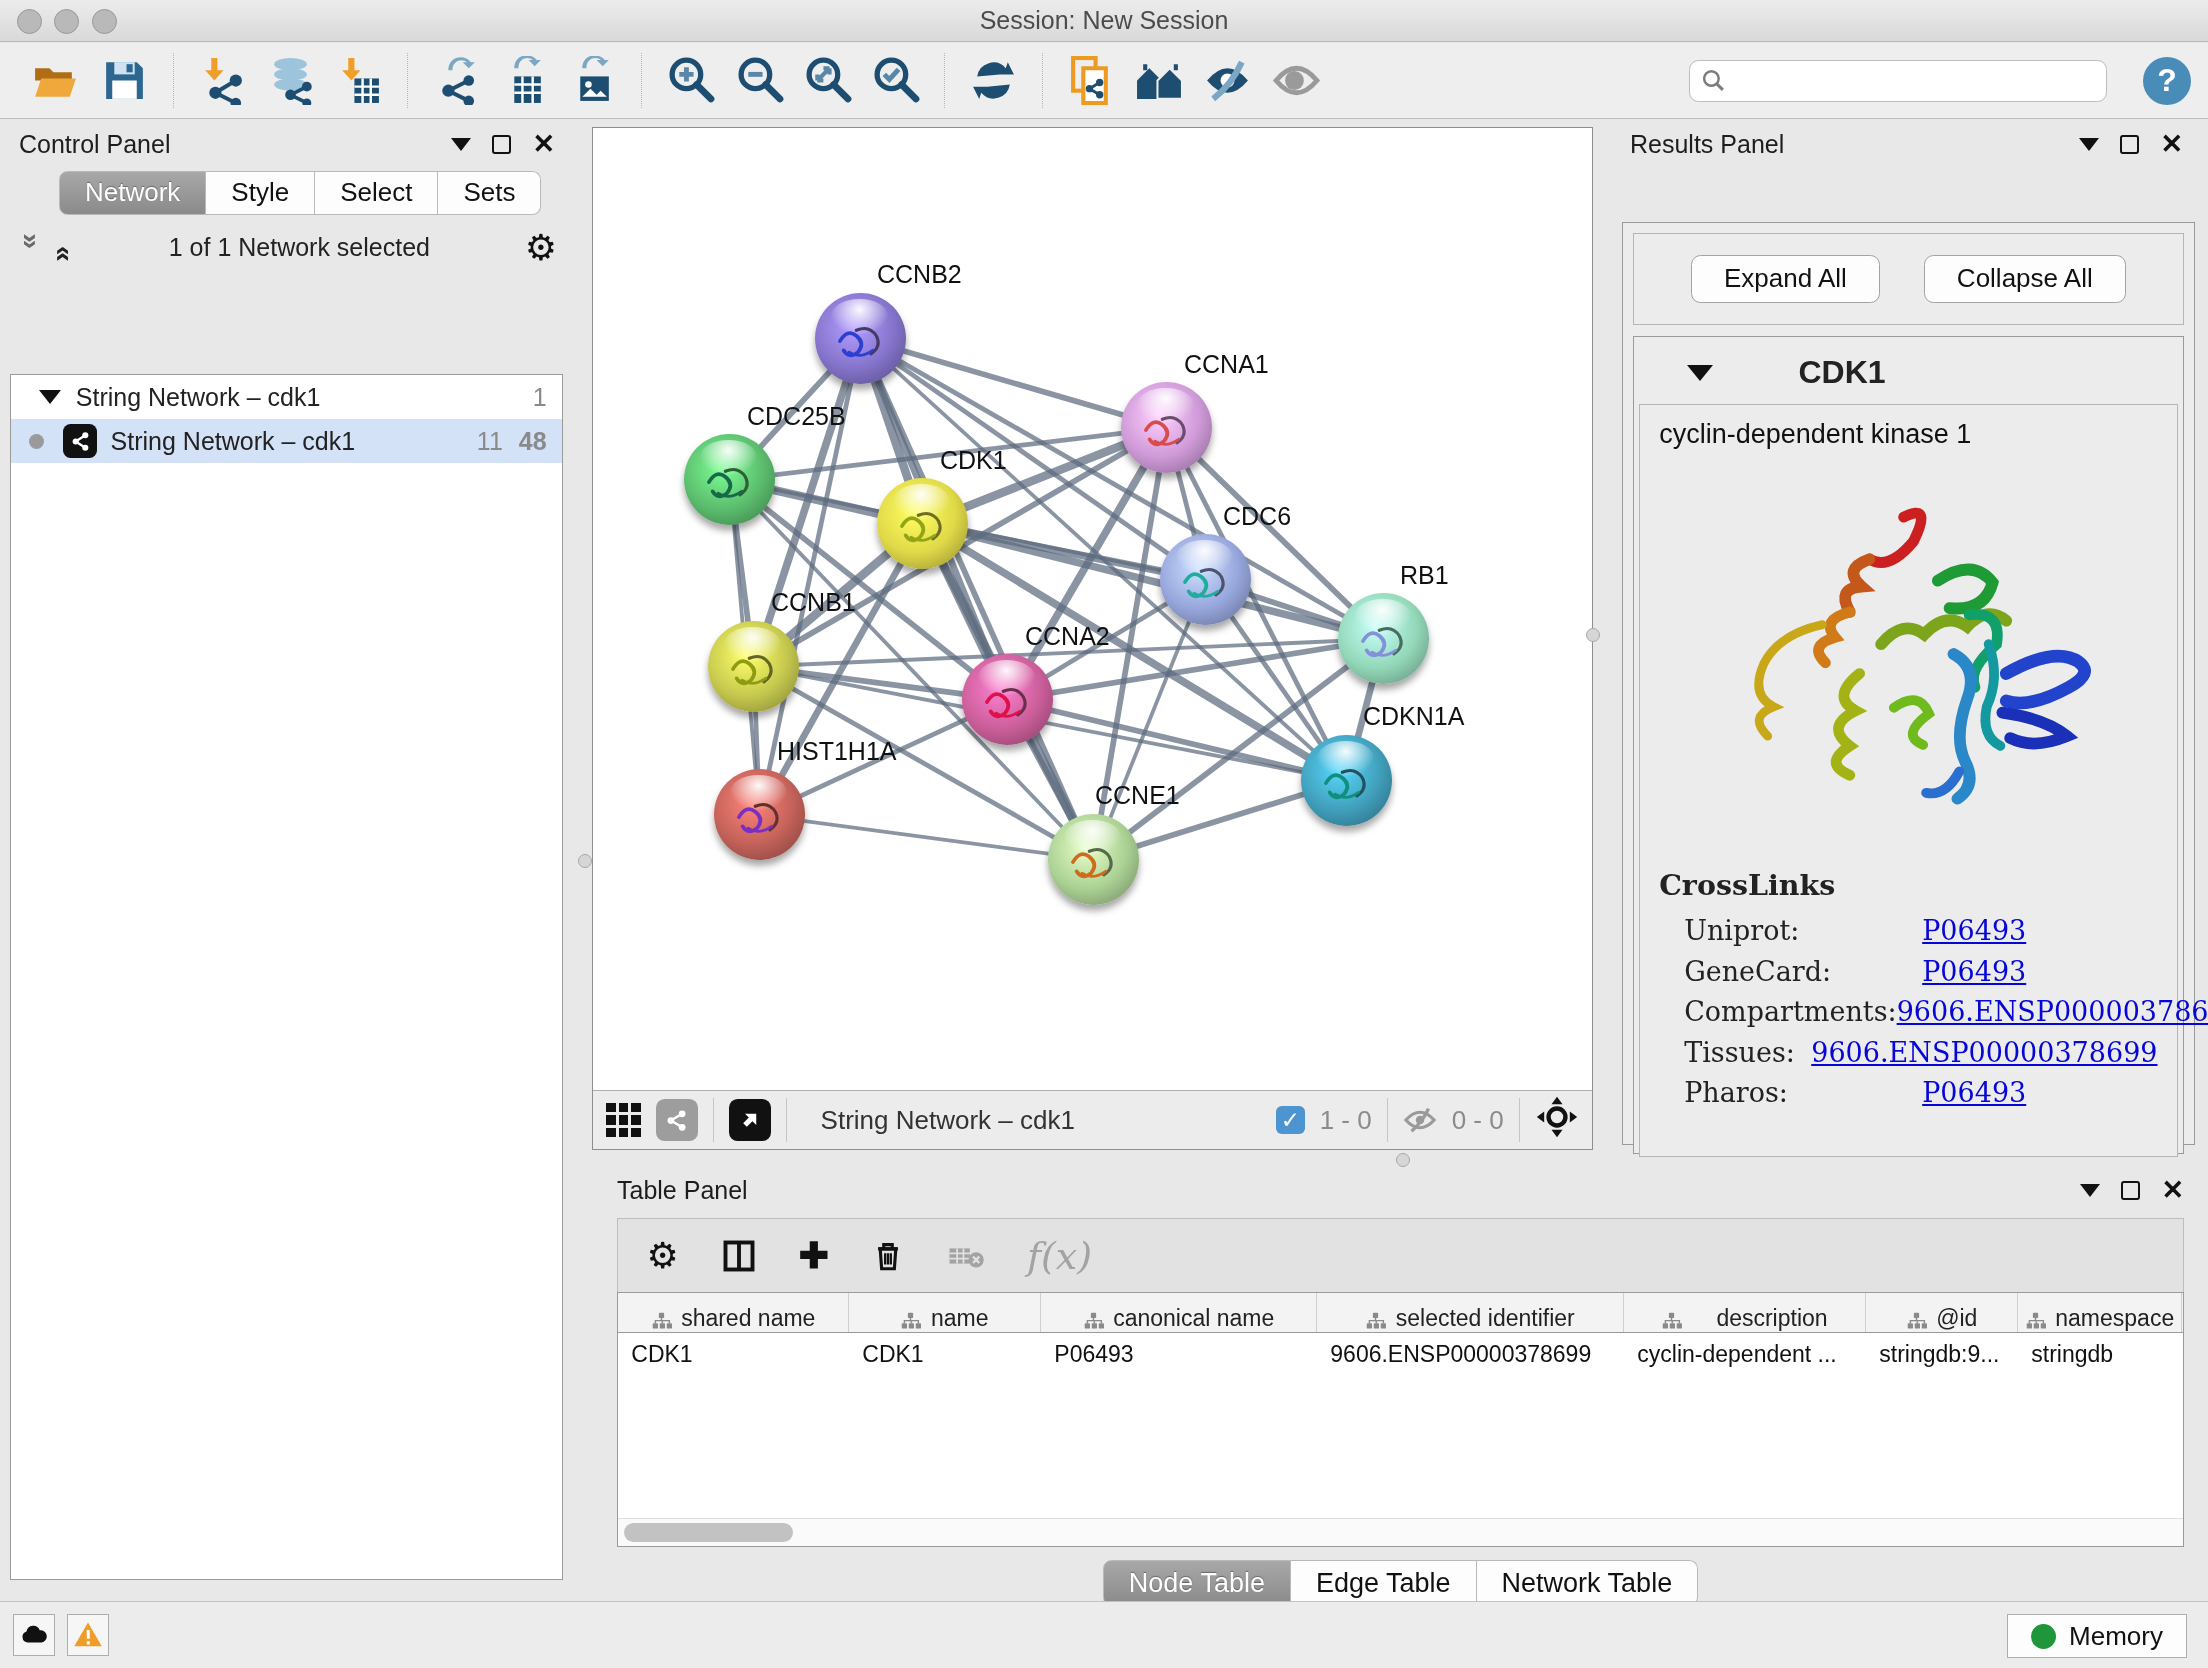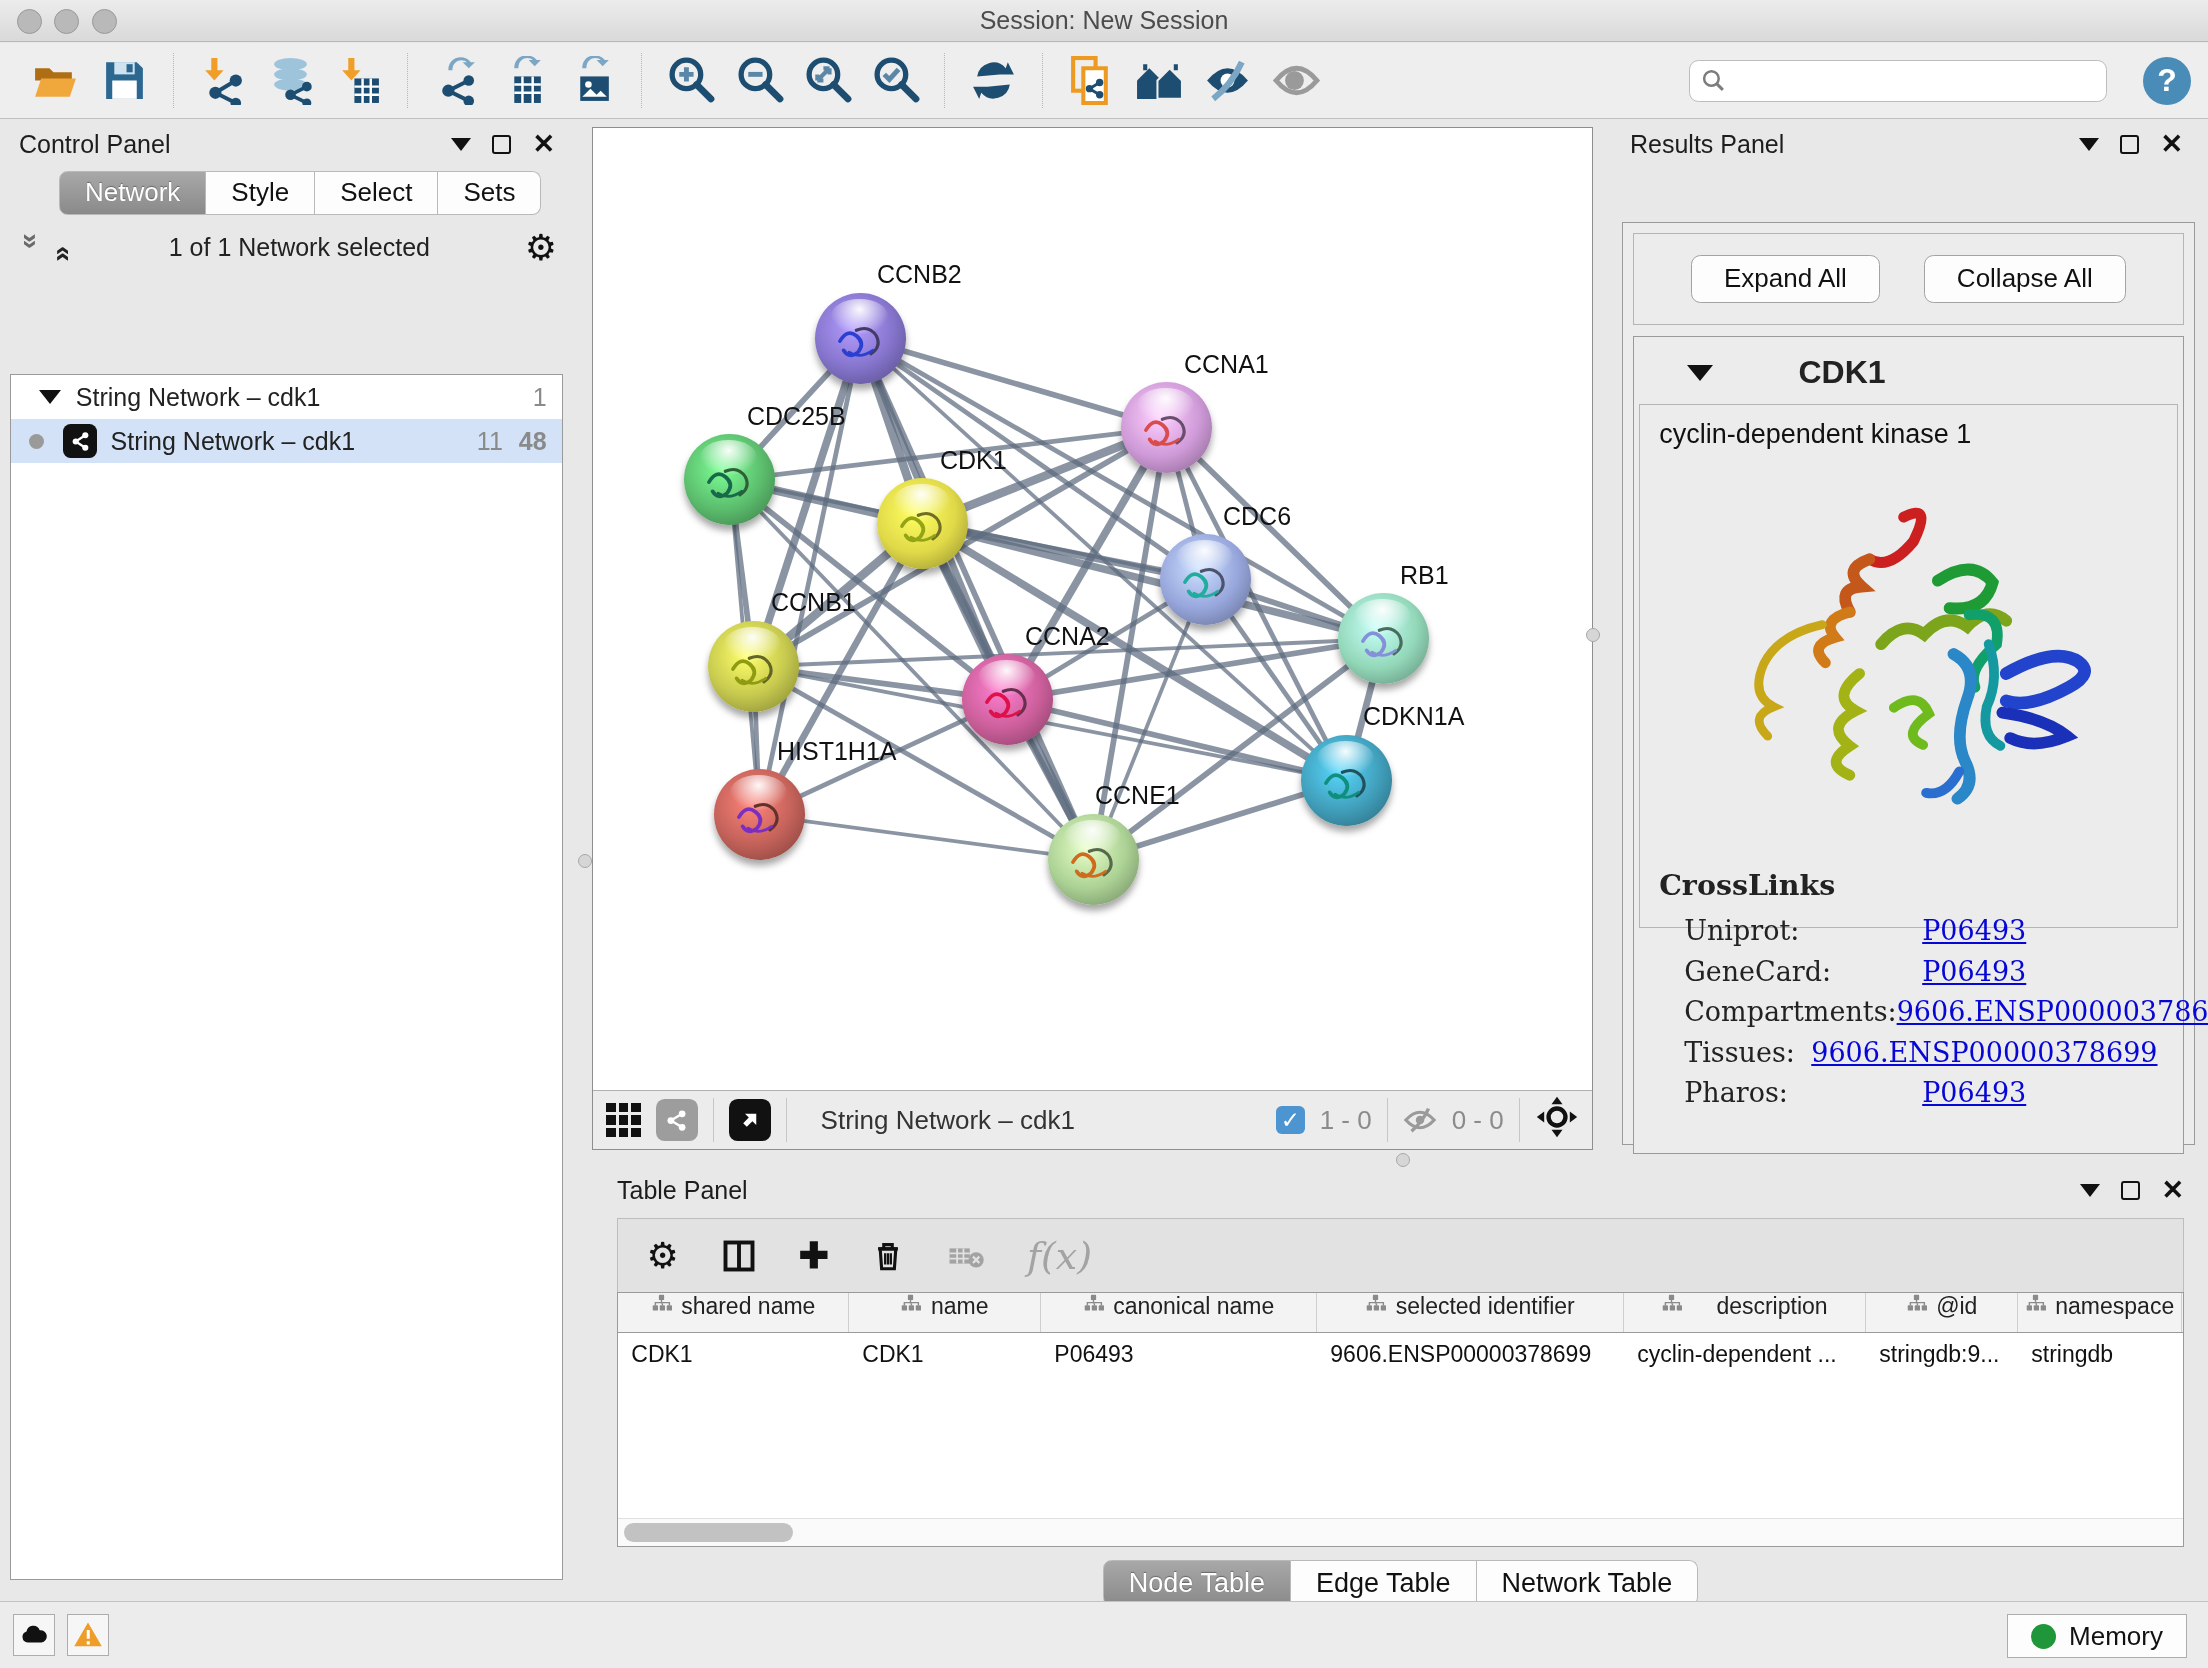--- a/index.html
+++ b/index.html
@@ -88,39 +88,39 @@
   .results-panel { position:absolute; left:1605px; top:119px; width:603px; height:1032px; background:#e8e8e8; }
   .rp-head { padding:11.4px 25px 0 25px; }
   .rp-tabrow { display:flex; justify-content:center; margin-top:7.6px; }
   .rp-box { position:absolute; left:17px; right:13.3px; top:103px; bottom:5.7px; border:1.9px solid #9a9a9a; background:#ececec; padding:9.5px; }
   .rp-buttons { border:1px solid #b5b5b5; background:#ececec; display:flex; justify-content:center; gap:44px; padding:21px 0; }
   .rp-btn { background:#fdfdfd; border:1px solid #a3a3a3; border-radius:9.5px; font-size:26px; padding:7.6px 32px; color:#111; }
   .rp-section { border:1.9px solid #9a9a9a; margin-top:11.4px; height:818px; background:#ececec; }
   .rp-sec-head { display:flex; align-items:center; padding:17px 0 13.3px 53px; }
   .rp-sec-head .tri { width:0; height:0; border-left:13.3px solid transparent; border-right:13.3px solid transparent; border-top:16px solid #111; margin-right:86px; }
   .rp-sym { font-size:32px; font-weight:bold; }
-  .rp-inner { border:1px solid #b5b5b5; margin:0 5.7px; height:524px; background:#ececec; padding:13.3px 19px; }
+  .rp-inner { border:1px solid #b5b5b5; margin:0 5.7px; height:753px; background:#ececec; padding:13.3px 19px; }
   .rp-desc { font-size:27px; color:#111; }
   .rp-protein { display:flex; justify-content:center; margin-top:28.5px; }
   .crosslinks { font-family:"DejaVu Serif", serif; margin-top:38px; }
   .crosslinks h3 { font-size:28.5px; margin-bottom:13.3px; }
   .cl-row { display:flex; font-size:27px; margin:9.5px 0 9.5px 25px; }
   .cl-row .lbl { width:238px; }
   .cl-row a { color:#0606d6; text-decoration:underline; }
 
   
   .table-panel { position:absolute; left:592px; top:1172px; width:1617px; height:430px; background:#e8e8e8; }
   .tp-head { padding:3.8px 25px; }
   .tp-toolbar { margin:9.5px 25px 0 25px; height:74px; background:#e2e2e2; border:1px solid #bdbdbd; border-bottom:none;
     display:flex; align-items:center; gap:42px; padding:0 28.5px; font-size:36px; }
   .tp-toolbar .ico { color:#111; }
   .tp-toolbar .fx { font-family:"DejaVu Serif", serif; font-style:italic; color:#a3a3a3; font-size:38px; }
   .tp-table { margin:0 25px; border:1.9px solid #9a9a9a; background:#fff; height:255px; position:relative; }
   .t-headrow { display:flex; background:#f3f3f3; border-bottom:1.9px solid #9a9a9a; height:40px; }
-  .t-col { display:flex; align-items:flex-start; justify-content:center; gap:9.5px; border-right:1px solid #cfcfcf;
+  .t-col { display:flex; align-items:flex-end; justify-content:center; gap:9.5px; border-right:1px solid #cfcfcf;
     font-size:23px; color:#222; overflow:hidden; white-space:nowrap; }
   .t-col svg { width:21px; height:21px; flex:none; }
   .t-datarow { display:flex; height:42px; }
   .t-cell { font-size:23px; color:#111; padding:7.6px 9.5px 0 13.3px; overflow:hidden; white-space:nowrap; }
   .t-scroll { position:absolute; left:0; right:0; bottom:0; height:28.5px; background:#fafafa; border-top:1px solid #e0e0e0; }
   .t-thumb { position:absolute; left:5.7px; top:4.8px; width:169px; height:19px; border-radius:9.5px; background:#c2c2c2; }
   .tp-tabs { display:flex; justify-content:center; margin-top:13.3px; }
   .tp-tabs .tab { height:46px; font-size:27px; }
 
   

